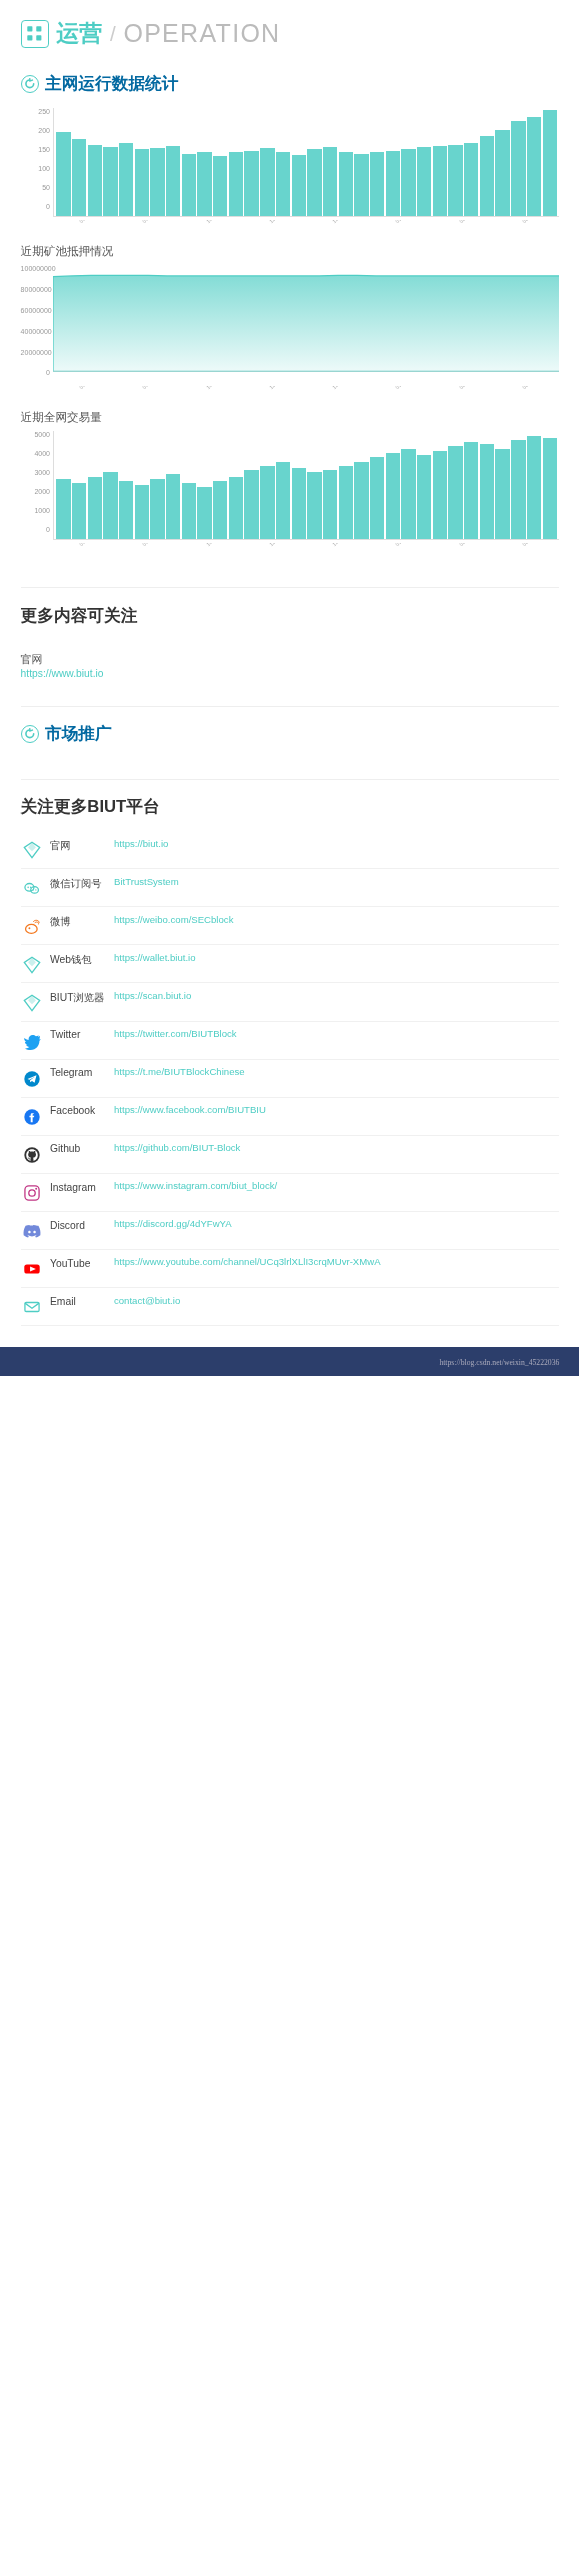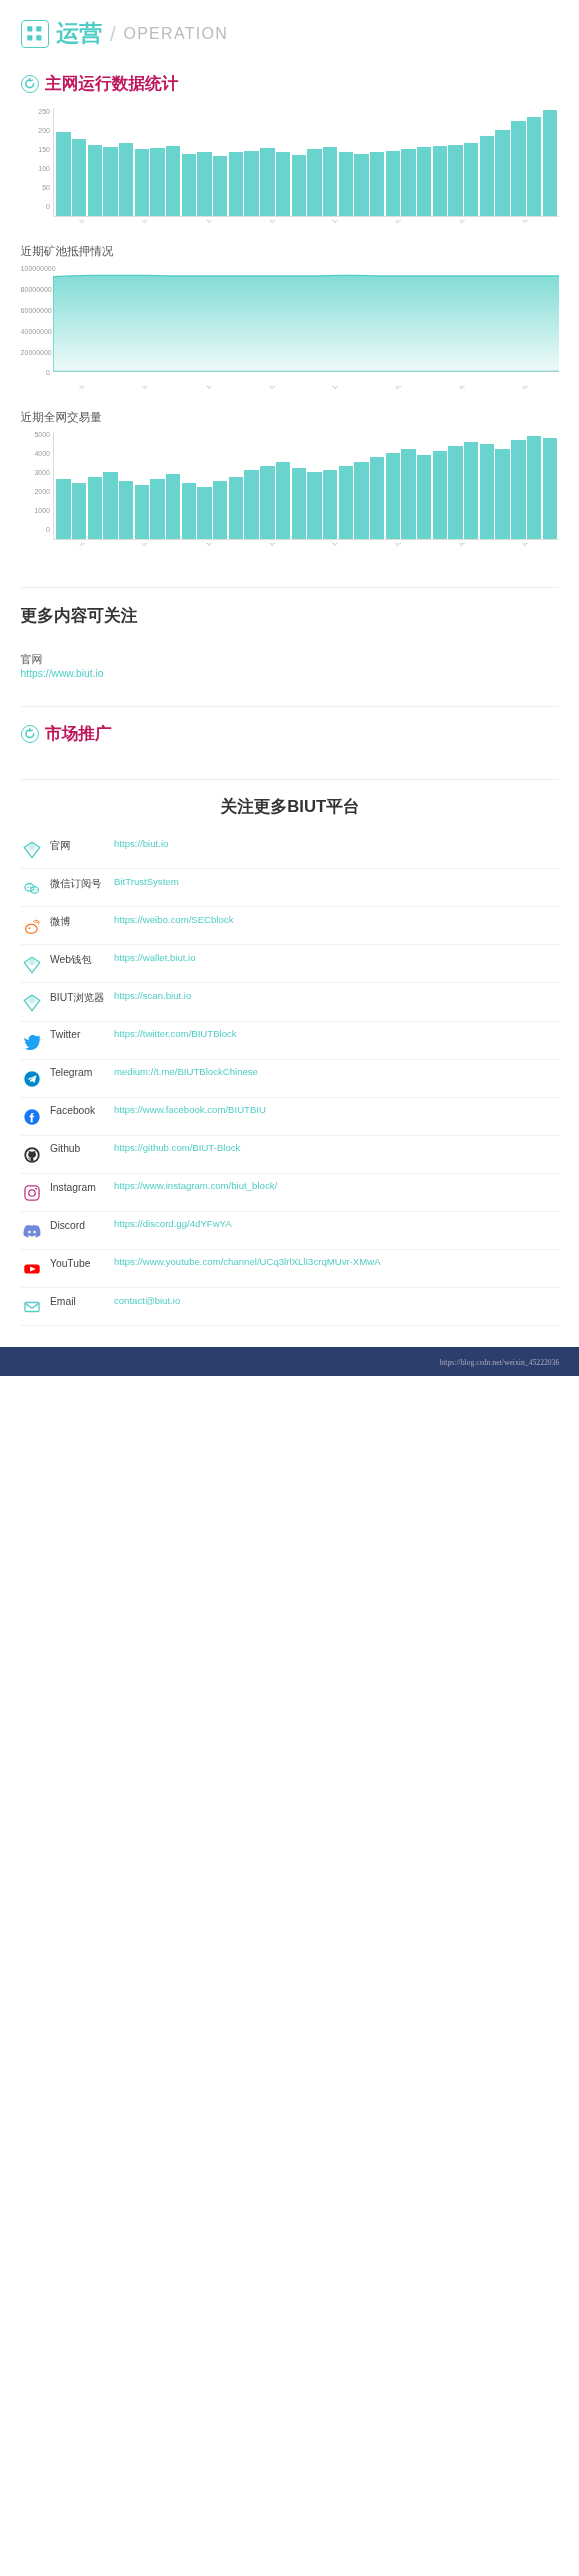--- a/index.html
+++ b/index.html
@@ -29,35 +29,35 @@
       font-size: 23px;
       font-weight: 700;
       color: #4ecdc4;
     }
     .header-slash {
       font-size: 20.6px;
       color: #ccc;
       font-weight: 300;
     }
     .header-en {
-      font-size: 16px;
+      font-size: 25px;
       color: #bbb;
       font-weight: 300;
       letter-spacing: 1.3px;
     }
 
     
     .section {
       padding: 10.3px 20.6px 15.4px 20.6px;
     }
 
     .section-title {
       font-size: 16.7px;
       font-weight: 700;
-      color: #be185d;
+      color: #0369a1;
       margin-bottom: 13px;
       display: flex;
       align-items: center;
       gap: 6.4px;
     }
     .section-title .icon-refresh {
       width: 18px; height: 18px;
       border: 1.9px solid #4ecdc4;
       border-radius: 50%;
       display: inline-flex;
@@ -172,21 +172,20 @@
 
     
     .platform-section {
       padding: 10.3px 20.6px 20.6px 20.6px;
     }
     .platform-title {
       font-size: 16.7px;
       font-weight: 700;
       color: #333;
       margin-bottom: 13px;
-      text-align: center;
     }
     .platform-row {
       display: flex;
       align-items: flex-start;
       padding: 6.4px 0;
       border-bottom: 0.6px solid #f0f0f0;
     }
     .platform-icon {
       width: 23px;
       height: 23px;
@@ -503,21 +502,21 @@
         <div class="platform-link">https://twitter.com/BIUTBlock</div>
       </div>
       <div class="platform-row">
         <div class="platform-icon">
           <svg width="18" height="18" viewBox="0 0 28 28">
             <circle cx="14" cy="14" r="12" fill="#0088cc"></circle>
             <path d="M7,14 L21,8 L18,20 L14,17 L11,19 L11,16 L19,10 L10,15 Z" fill="white"></path>
           </svg>
         </div>
         <div class="platform-name">Telegram</div>
-        <div class="platform-link">medium://t.me/BIUTBlockChinese</div>
+        <div class="platform-link">https://t.me/BIUTBlockChinese</div>
       </div>
       <div class="platform-row">
         <div class="platform-icon">
           <svg width="18" height="18" viewBox="0 0 28 28">
             <circle cx="14" cy="14" r="12" fill="#1877f2"></circle>
             <path d="M16,8 L14,8 C12.5,8 12,9 12,10 L12,12 L10,12 L10,14.5 L12,14.5 L12,22 L15,22 L15,14.5 L17,14.5 L17.5,12 L15,12 L15,10.5 C15,10 15.2,9.5 16,9.5 L17.5,9.5 Z" fill="white"></path>
           </svg>
         </div>
         <div class="platform-name">Facebook</div>
         <div class="platform-link">https://www.facebook.com/BIUTBIU</div>

